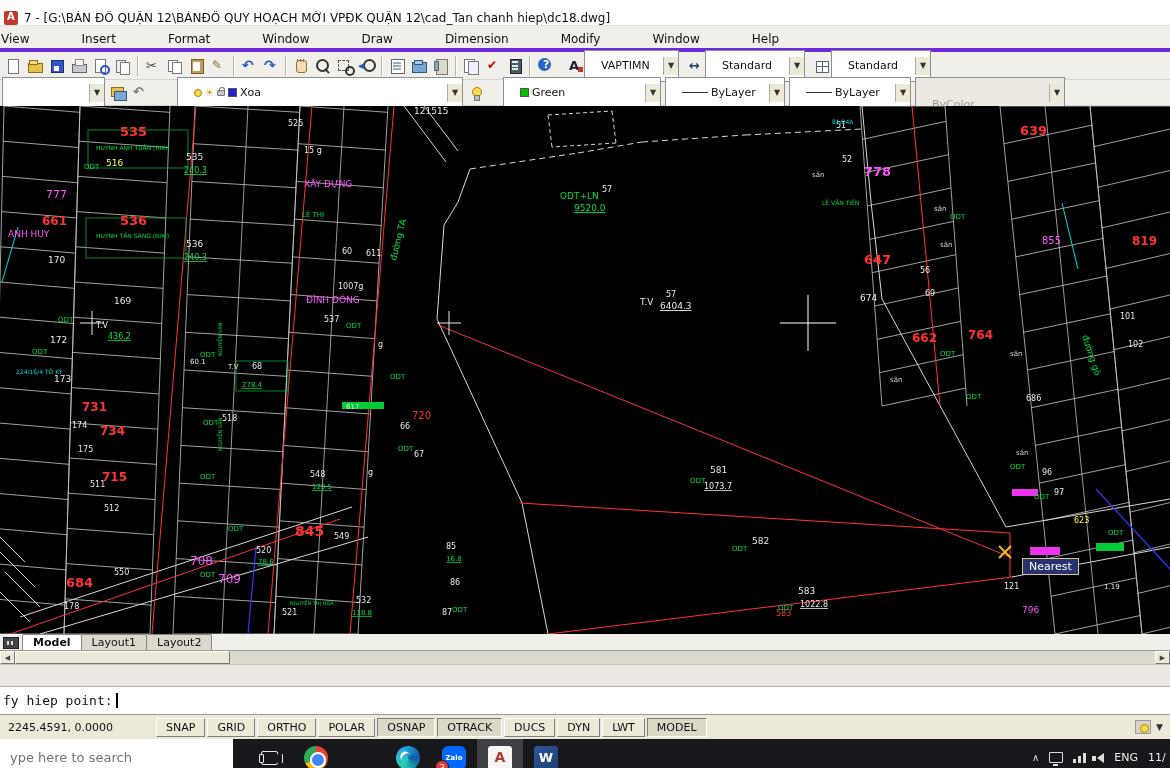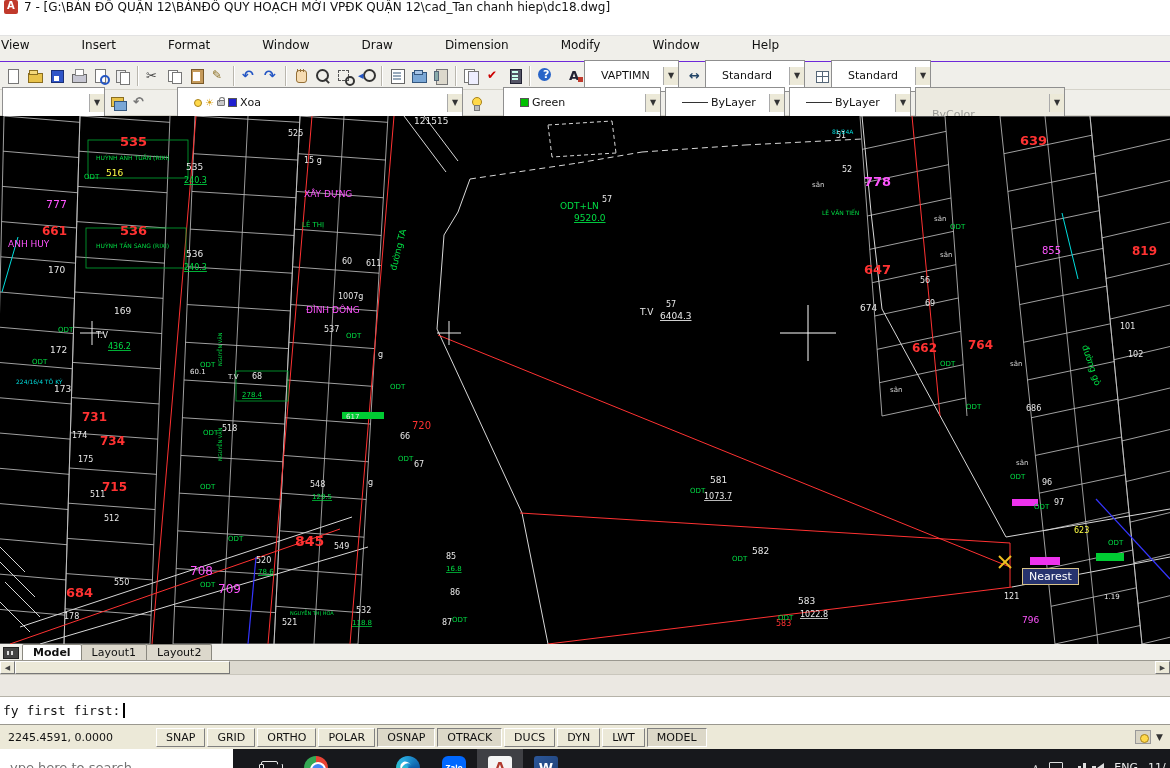--- a/index.html
+++ b/index.html
@@ -1,26 +1,26 @@
 <!DOCTYPE html>
 <html><head>
 <meta charset="utf-8">
 <style>
   html,body{margin:0;padding:0;background:#888;}
   *{box-sizing:border-box;}
   #app{width:1170px;height:768px;position:relative;overflow:hidden;
        font-family:"DejaVu Sans","Liberation Sans",sans-serif;font-size:12px;color:#111;
        display:flex;flex-direction:column;background:#f0efea;}
   
-  #titlebar{height:36px;background:#ffffff;display:flex;align-items:flex-start;padding:0 4px;border-bottom:1px solid #e2e2e2;flex:0 0 auto;}
+  #titlebar{height:26px;background:#ffffff;display:flex;align-items:flex-end;padding:0 4px;border-bottom:1px solid #e2e2e2;flex:0 0 auto;}
   .app-ico{width:14px;height:14px;background:#c0392b;border-radius:2px;margin-right:6px;position:relative;flex:0 0 auto;}
   .app-ico::after{content:"A";position:absolute;left:3px;top:0px;color:#fff;font-size:10px;font-weight:bold;}
   #title-text{font-size:12px;white-space:nowrap;overflow:hidden;}
   
-  #menubar{height:26px;background:#f0efea;display:flex;align-items:flex-start;border-bottom:1px solid #6d28d9;flex:0 0 auto;}
+  #menubar{height:26px;background:#f0efea;display:flex;align-items:flex-end;border-bottom:4px solid #6d28d9;flex:0 0 auto;}
   .menu-item{padding:2px 8px;cursor:default;margin-left:36px;}
   .menu-item:first-child{margin-left:-7px;}
   
   #toolbar1,#toolbar2{background:#f0efea;display:flex;align-items:center;border-bottom:1px solid #d5d3ca;flex:0 0 auto;}
   #toolbar1{height:28px;padding:0 2px;}
   #toolbar2{height:26px;padding:0 2px;gap:4px;}
   #tb1-icons{display:flex;align-items:center;}
   .tbtn{width:22px;height:22px;display:flex;align-items:center;justify-content:center;border:1px solid transparent;}
   .tb-sep{width:2px;height:20px;border-left:1px solid #b9b6ad;border-right:1px solid #ffffff;margin:0 3px;}
   .ic{width:18px;height:18px;position:relative;display:inline-block;flex:0 0 auto;}
@@ -639,21 +639,21 @@
   <div id="hscroll">
     <span class="sb-btn">◀</span>
     <div class="sb-track">
       <div class="sb-thumb"></div>
     </div>
     <span class="sb-btn">▶</span>
   </div>
 
   <div id="cmd-hist"></div>
   <div id="cmdline">
-    <span id="cmd-text">fy first first: </span>
+    <span id="cmd-text">fy hiep point: </span>
     <span id="caret"></span>
   </div>
 
   <div id="statusbar">
     <span id="coords">2245.4591, 0.0000</span>
     <div id="toggles">
         <span class="tg">SNAP</span>
         <span class="tg">GRID</span>
         <span class="tg">ORTHO</span>
         <span class="tg">POLAR</span>

